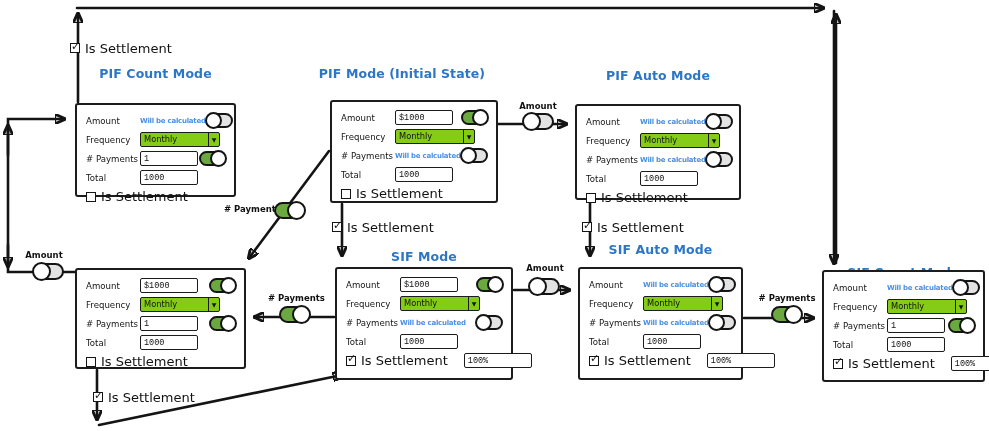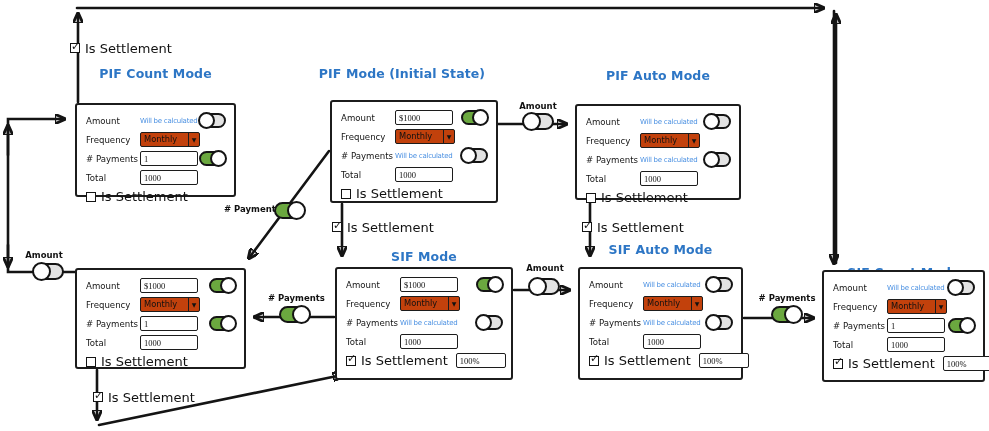--- a/index.html
+++ b/index.html
@@ -16,29 +16,29 @@
   .card {
     position:absolute; background:#fff; border:2px solid #1c1c1c; border-radius:3px;
     padding:7px 8px 4px 9px;
   }
   .card-title {
     position:absolute; text-align:center; font-weight:bold; font-size:12.5px;
     color:#2d76c5; letter-spacing:0.1px;
   }
   .frow { display:flex; align-items:center; height:17px; margin-bottom:2px; position:relative; }
   .flabel { width:54px; flex:none; font-size:8.6px; font-weight:500; color:#141414; white-space:nowrap; }
-  .fcalc  { flex:1; font-size:7px; letter-spacing:-0.25px; white-space:nowrap; color:#4a90e2; font-weight:400; }
+  .fcalc  { flex:1; font-size:7px; letter-spacing:-0.25px; white-space:nowrap; color:#4a90e2; font-weight:700; }
   .finput {
     width:58px; height:15px; border:1.7px solid #1c1c1c; border-radius:2px;
-    font-size:8.5px; padding:0 3px; font-family:Liberation Serif, serif; background:#fff; color:#111;
-  }
-  .finput.pct { width:50px; margin-left:8px; }
+    font-size:8.5px; padding:0 3px; font-family:Liberation Mono, monospace; background:#fff; color:#111;
+  }
+  .finput.pct { width:68px; margin-left:16px; }
   .dropdown {
-    width:60px; height:15px; border:1.7px solid #1c1c1c; border-radius:2px;
-    display:flex; align-items:stretch; background:#c2410c;
+    width:80px; height:15px; border:1.7px solid #1c1c1c; border-radius:2px;
+    display:flex; align-items:stretch; background:#84cc16;
   }
   .ddtext { flex:1; font-size:8.3px; padding:1px 0 0 3px; white-space:nowrap; }
   .ddbtn  { width:11px; border-left:1.7px solid #1c1c1c; display:flex; align-items:center; justify-content:center; font-size:6px; }
 
   .toggle { position:relative; flex:none; width:27px; height:15px; border:2px solid #141414;
             border-radius:9px; background:#e3e3e3; margin-left:auto; }
   .toggle .knob { position:absolute; top:-3px; left:-3px; width:17px; height:17px; border-radius:50%;
                   border:2.2px solid #141414; background:#fff; }
   .toggle.on { background:#6ba83f; }
   .toggle.on .knob { left:auto; right:-3px; }

